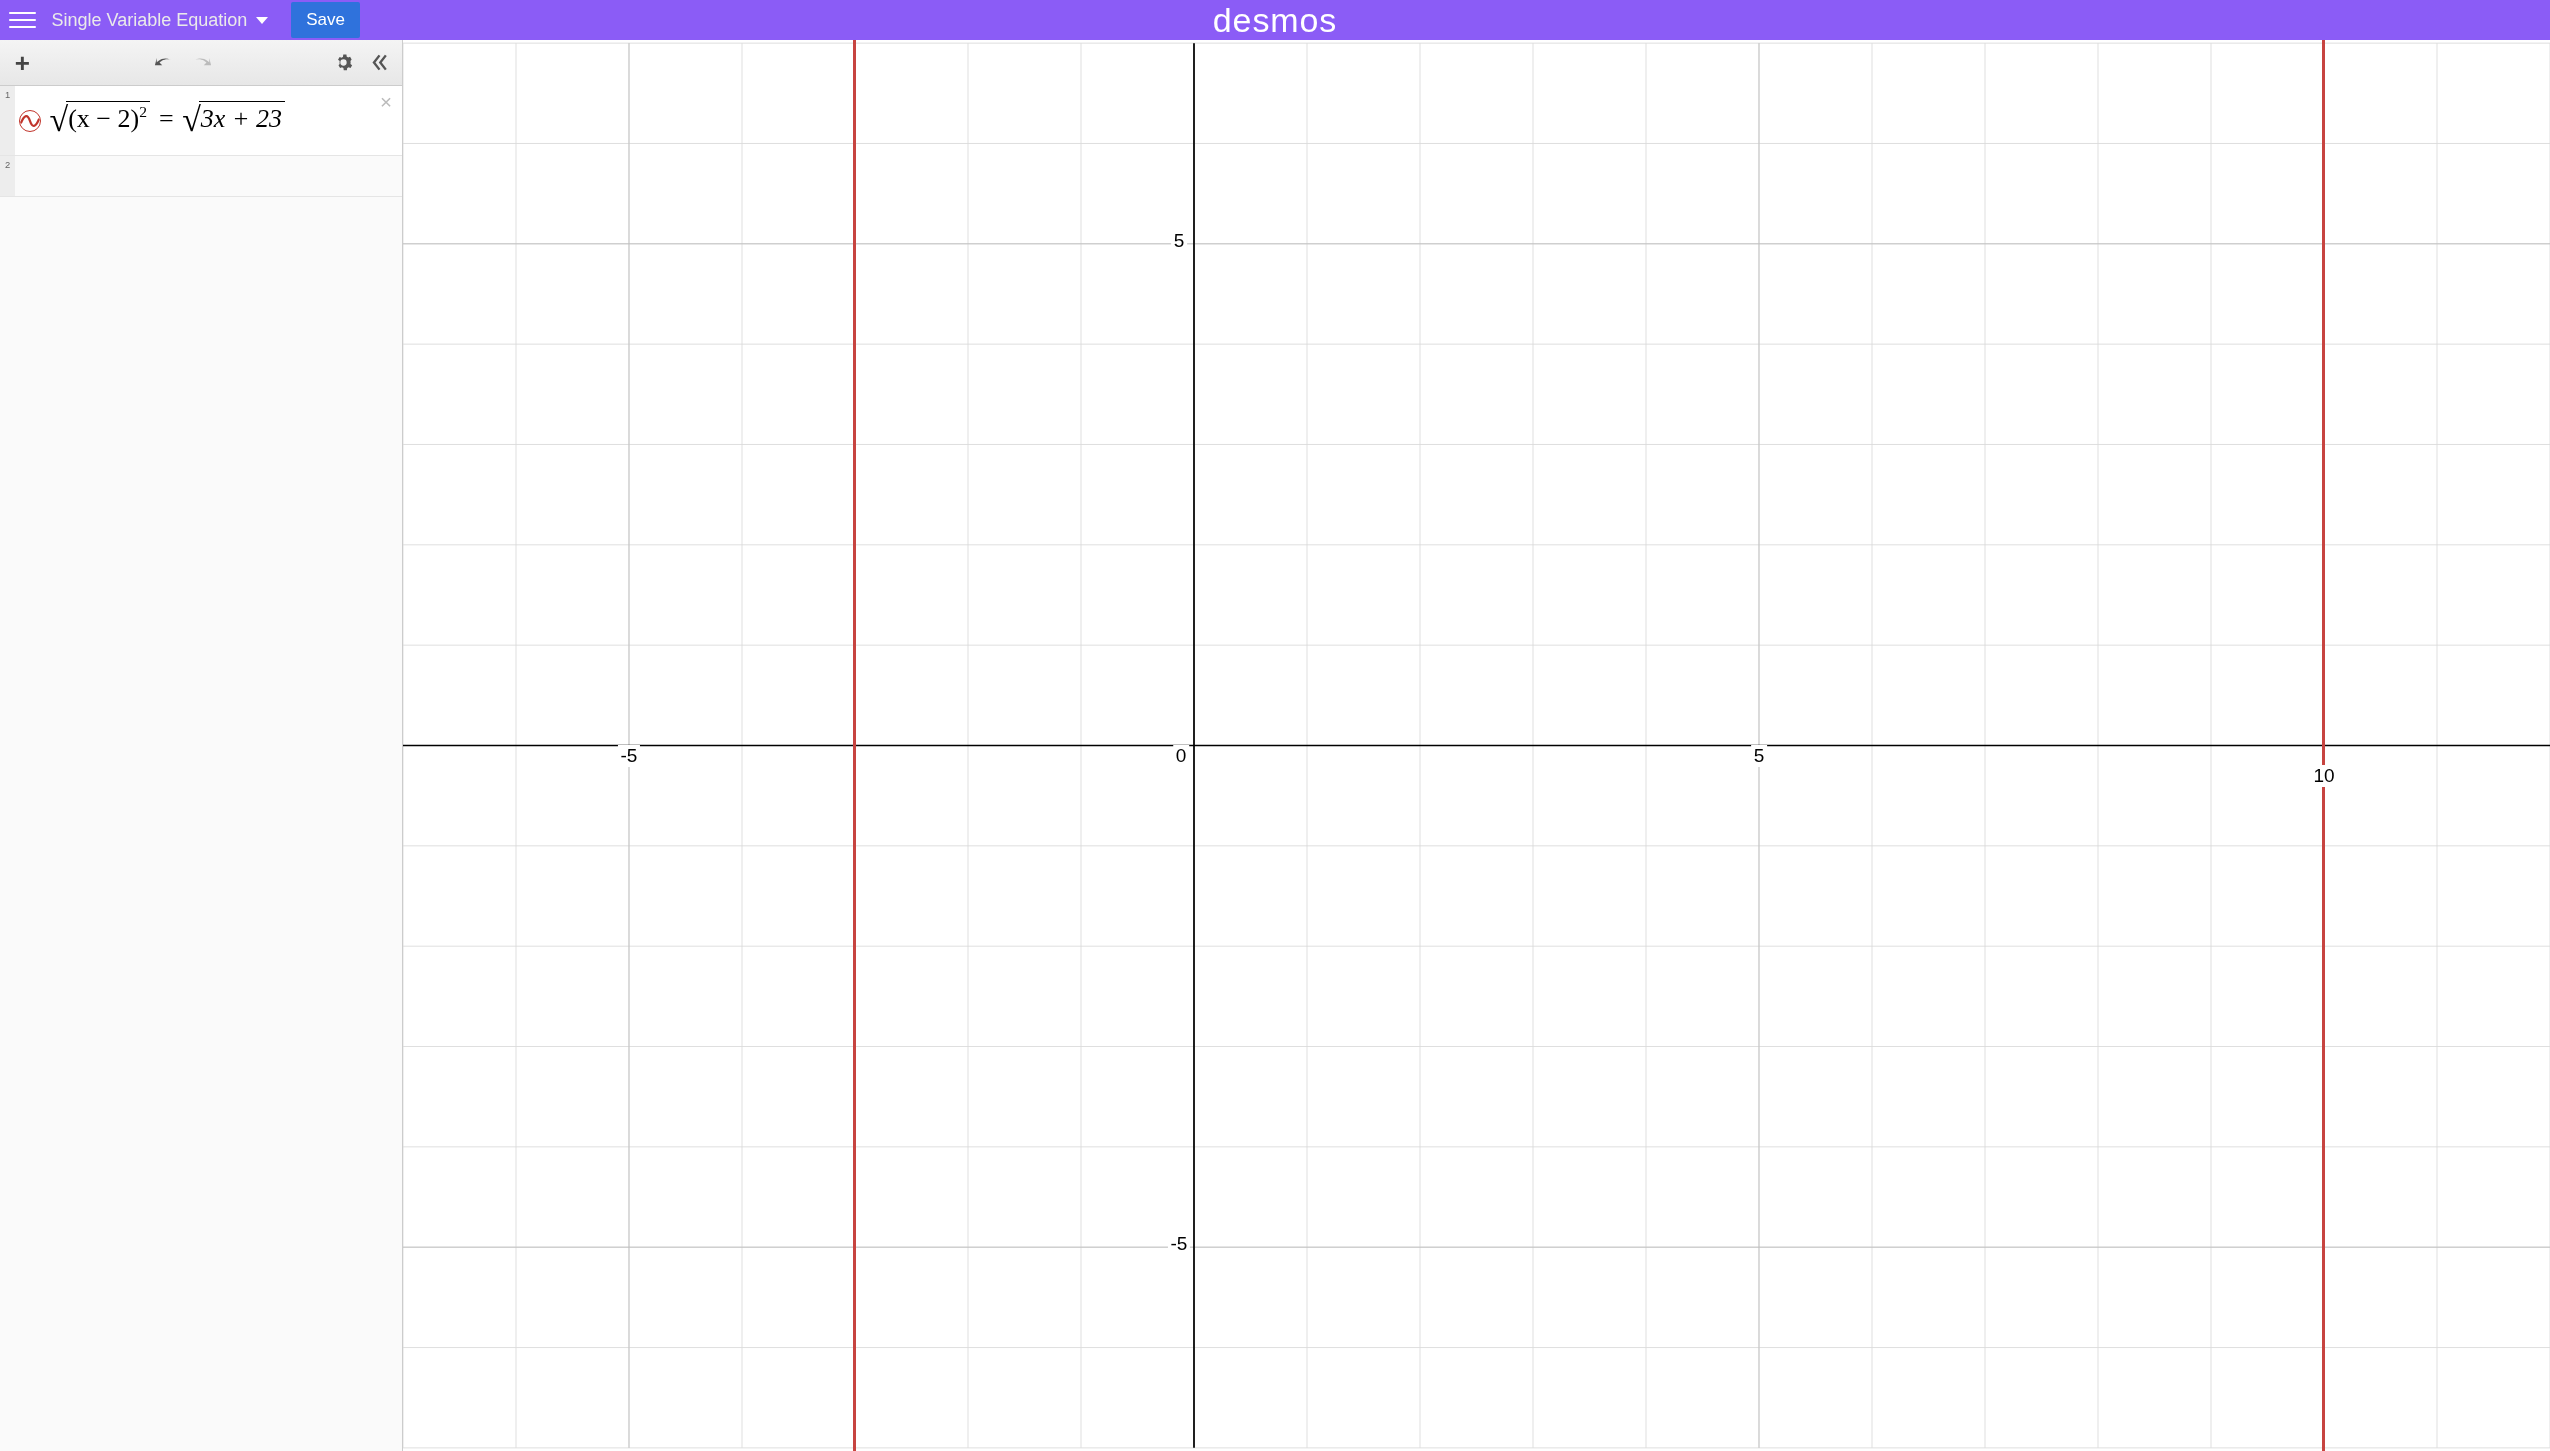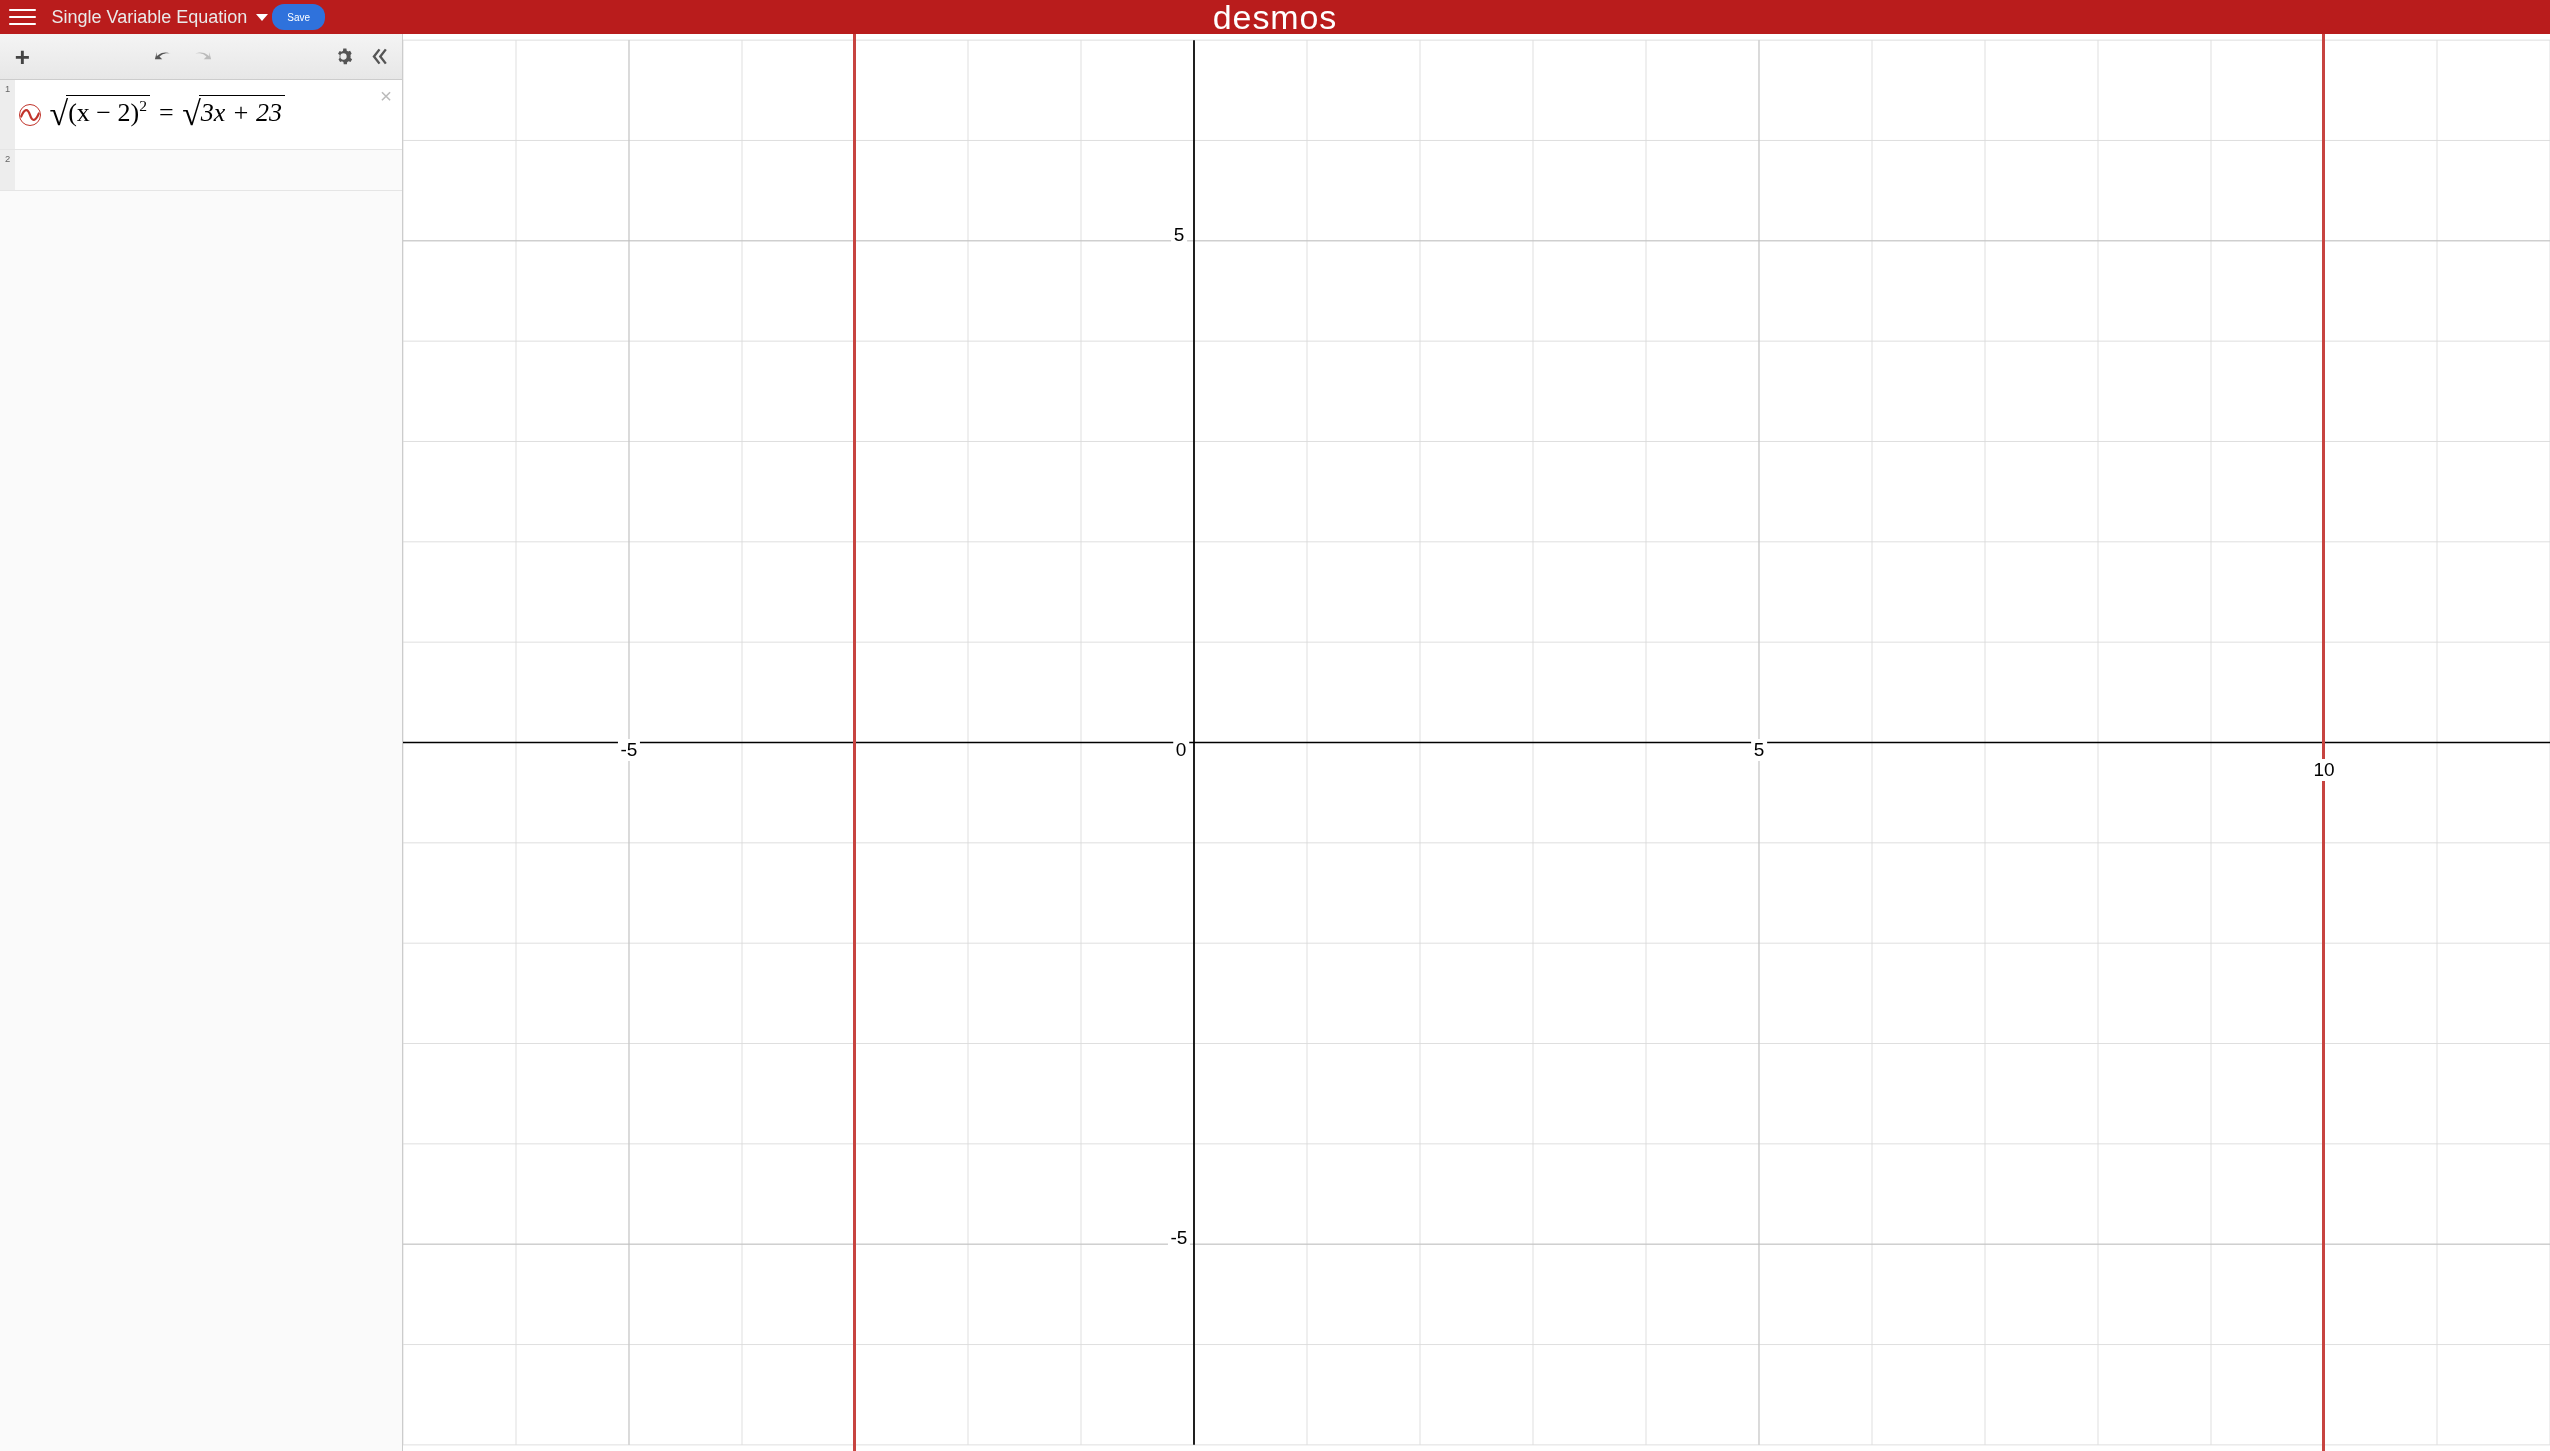--- a/index.html
+++ b/index.html
@@ -1,22 +1,22 @@
 <!DOCTYPE html>
 <html style="font-size:13.7px"><head>
 <meta charset="utf-8">
 <style>
   * { box-sizing: border-box; margin: 0; padding: 0; }
   html, body { width: 100%; height: 100%; font-family: Arial, Helvetica, sans-serif; overflow: hidden; }
   body { display: flex; flex-direction: column; }
 
   
   .header {
-    height: 34px;
-    background: #b91c1c;
+    height: 40px;
+    background: #8b5cf6;
     color: #fff;
     display: flex;
     align-items: center;
     padding: 0 8.6px;
     position: relative;
     flex-shrink: 0;
   }
   .hamburger {
     width: 27.5px; height: 27.5px;
     display: flex; flex-direction: column; justify-content: center; gap: 4.3px;
@@ -26,27 +26,27 @@
   .hamburger span { display: block; height: 2.6px; background: #fff; border-radius: 0.9px; }
   .title-wrap { display: flex; align-items: center; gap: 8.6px; cursor: pointer; }
   .title { font-size: 18px; color: #eaeaea; }
   .caret-down {
     width: 0; height: 0;
     border-left: 6px solid transparent;
     border-right: 6px solid transparent;
     border-top: 7.7px solid #fff;
   }
   .save-btn {
-    margin-left: 4px;
+    margin-left: 23px;
     background: #2f72dc;
     color: #fff;
     border: none;
     padding: 7.7px 15.4px;
-    font-size: 10px;
-    border-radius: 12px;
+    font-size: 17px;
+    border-radius: 2px;
     cursor: pointer;
   }
   .logo {
     position: absolute;
     left: 50%; top: 50%;
     transform: translate(-50%, -50%);
     font-size: 34px;
     letter-spacing: 0.9px;
     font-family: "Arial Rounded MT Bold", Arial, sans-serif;
     color: #fff;

